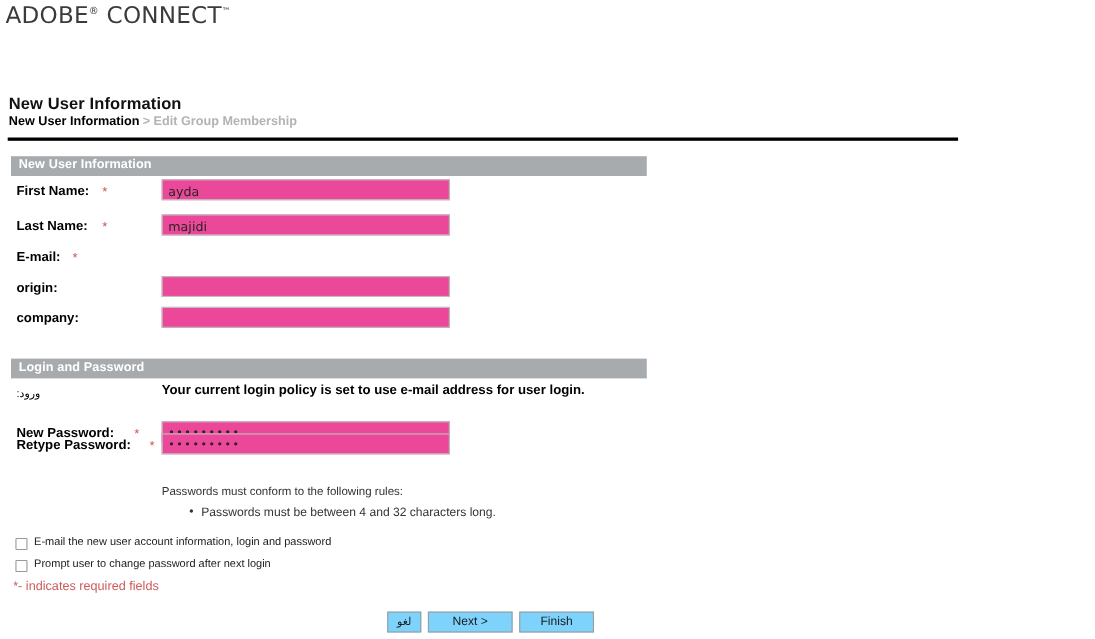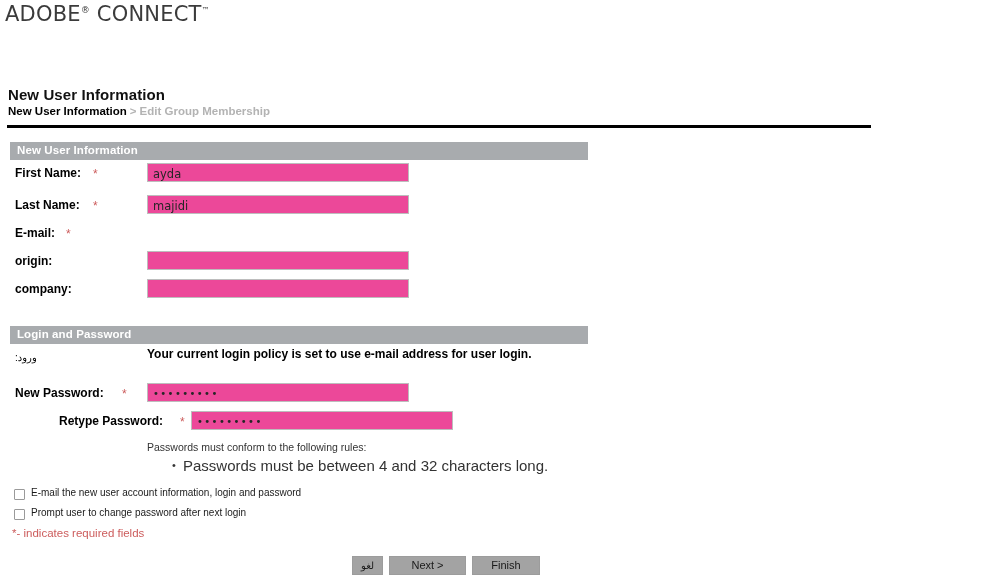--- a/index.html
+++ b/index.html
@@ -165,21 +165,21 @@
     font-size: 10.5px;
     color: #333333;
   }
   #rules-list {
     position: absolute;
     left: 170px; top: 459px;
     margin: 0; padding: 0;
     list-style: none;
   }
   #rules-list li {
-    font-size: 15px;
+    font-size: 11px;
     color: #333333;
     position: relative;
     padding-left: 13px;
     line-height: 14px;
   }
   #rules-list li:before {
     content: "\2022";
     position: absolute;
     left: 2px; top: -1px;
     font-size: 11px;
@@ -218,21 +218,21 @@
   
   #button-bar {
     position: absolute;
     left: 352px; top: 556px;
     height: 19px;
   }
   .btn {
     position: absolute;
     top: 0; height: 19px;
     border: 1px solid #9c9c9c;
-    background: #a3a3a3;
+    background: #7dd3fc;
     box-sizing: border-box;
     font-size: 11px;
     color: #1a1a1a;
     text-align: center;
     line-height: 17px;
     white-space: nowrap;
   }
   #btn-cancel { left: 0; width: 31px; font-size: 10px; }
   #btn-next { left: 37px; width: 77px; }
   #btn-finish { left: 120px; width: 68px; }
@@ -302,21 +302,21 @@
 <div id="policy-note">Your current login policy is set to use e-mail address for user login.</div>
 
 <div class="frow" style="top:383px;">
   <div class="flabel">New Password:</div>
   <div class="req" style="left:122px;">*</div>
   <div class="finput">
     <div class="fval mask">•••••••••</div>
   </div>
 </div>
 
-<div class="frow" style="top:411px;margin-left:44px;">
+<div class="frow" style="top:394px;">
   <div class="flabel">Retype Password:</div>
   <div class="req" style="left:136px;">*</div>
   <div class="finput">
     <div class="fval mask">•••••••••</div>
   </div>
 </div>
 
 <div id="rules-intro">Passwords must conform to the following rules:</div>
 <ul id="rules-list">
   <li>Passwords must be between 4 and 32 characters long.</li>

